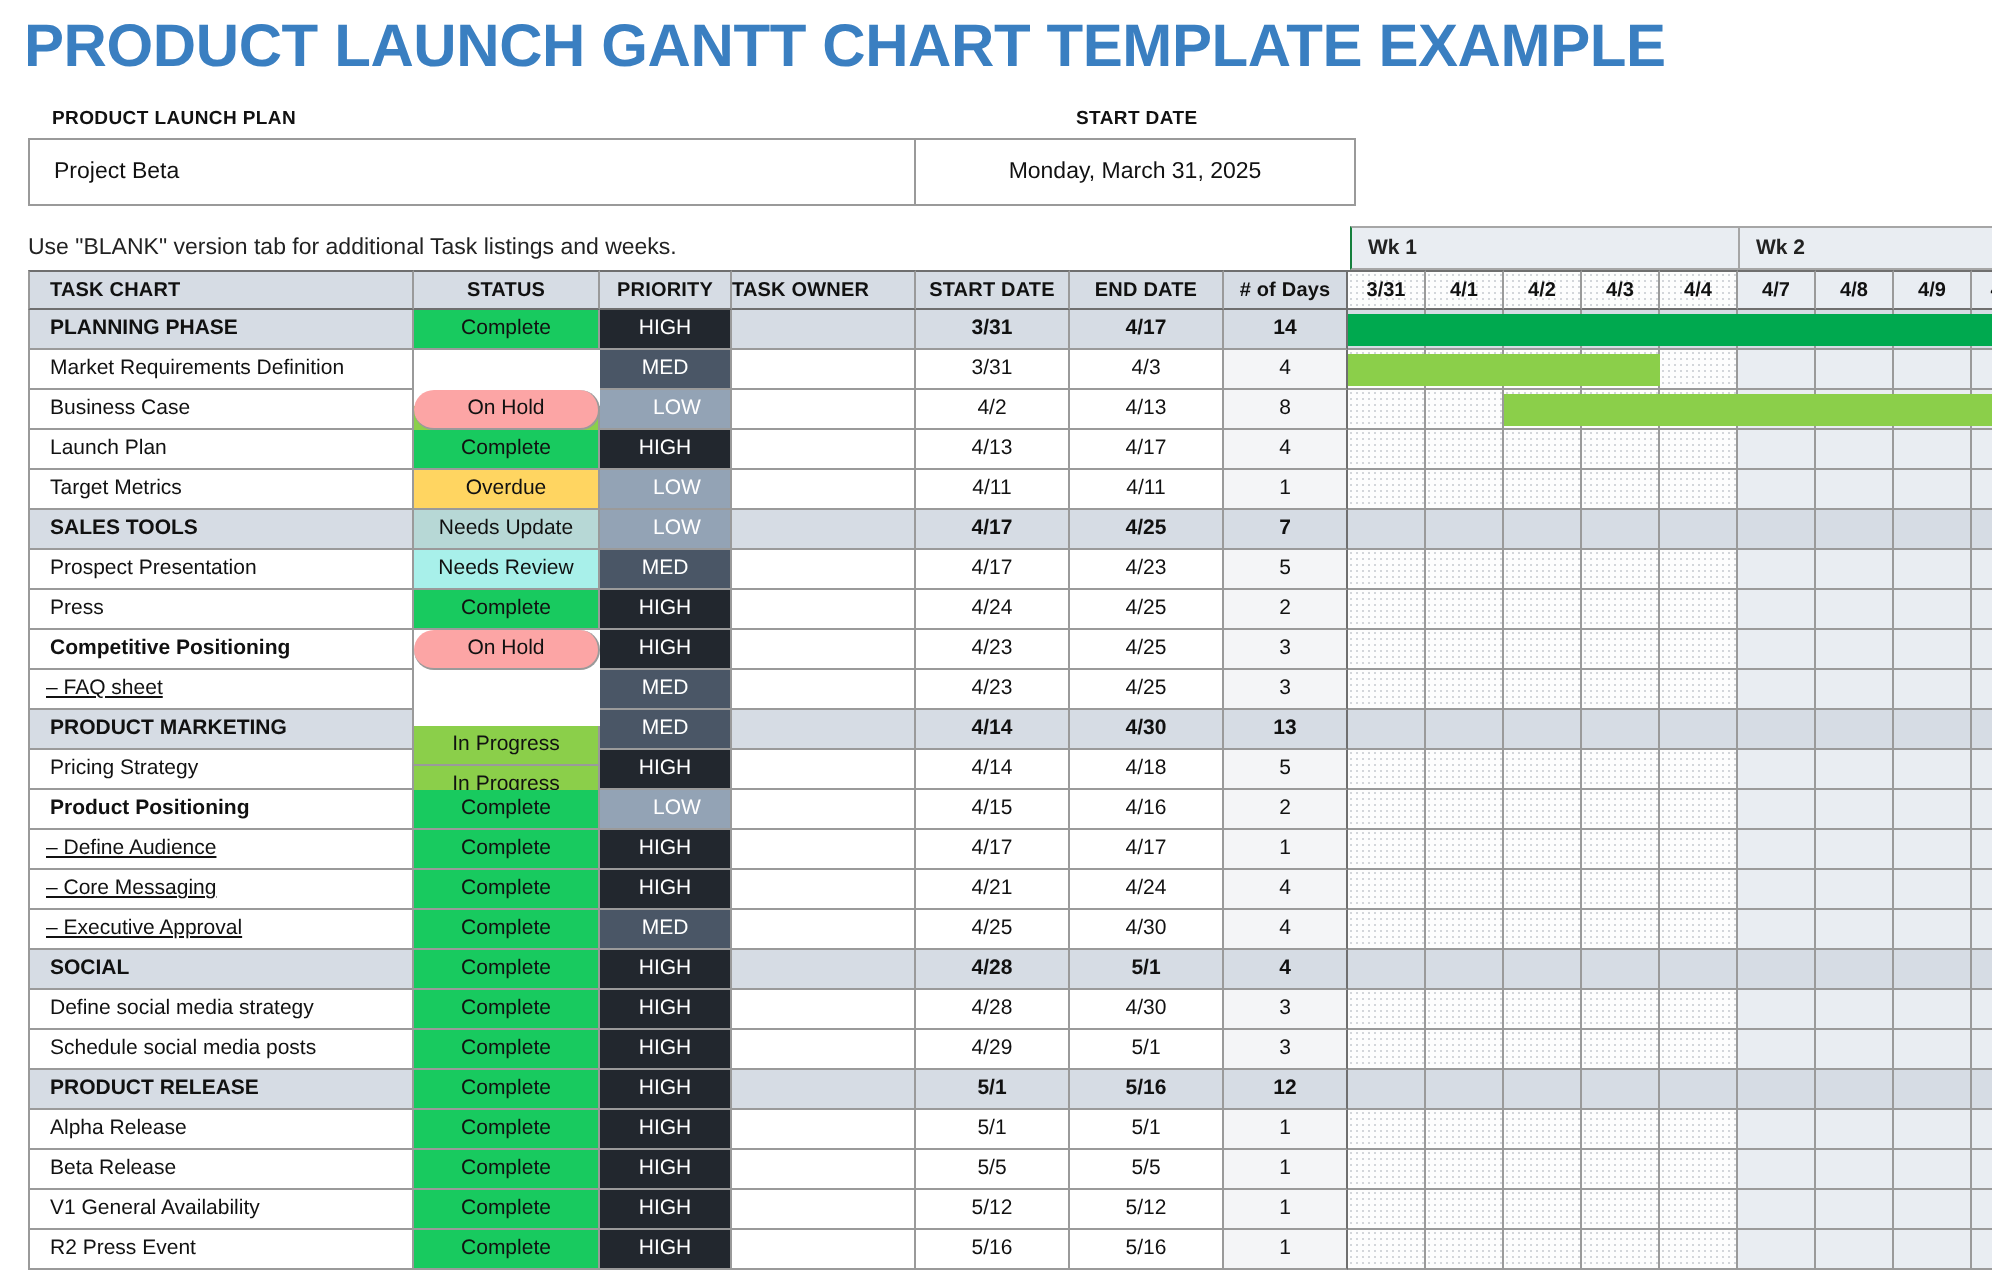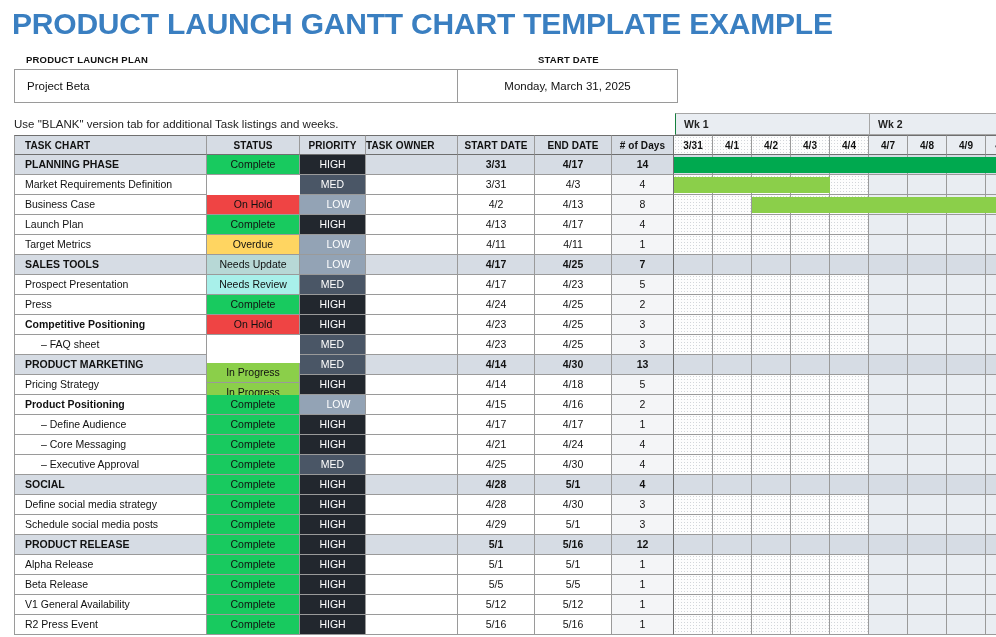--- a/index.html
+++ b/index.html
@@ -76,26 +76,26 @@
   .row.section .c.name{font-weight:bold;}
   .row.section .c.name,
   .row.section .c.owner,
   .row.section .c.sdate,
   .row.section .c.edate,
   .row.section .c.days{background:#d6dce4;font-weight:bold;}
   .row.task .c.name,.row.task .c.owner{background:#ffffff;}
   .row.task .c.sdate,.row.task .c.edate{background:#ffffff;}
   .row.task .c.days{background:#f4f5f7;}
   .row.task.bold .c.name{font-weight:bold;}
-  .row.task.sub .c.name{padding-left:26px;}
+  .row.task.sub .c.name{padding-left:8px;text-decoration:underline;}
 
   
   .st-complete{background:#18ca5f;}
   .st-inprogress{background:#8bcf4a;margin-top:28px;}
-  .st-onhold{background:#ef4444;}
+  .st-onhold{background:#fca5a5;border-radius:10px;}
   .st-overdue{background:#ffd561;}
   .st-needsupdate{background:#b7d8d6;}
   .st-needsreview{background:#a8f0ea;}
 
   
   .pr-HIGH{background:#22272e;}
   .pr-MED{background:#4a5666;}
   .pr-LOW{background:#93a3b5;padding-left:12px;}
 
   

